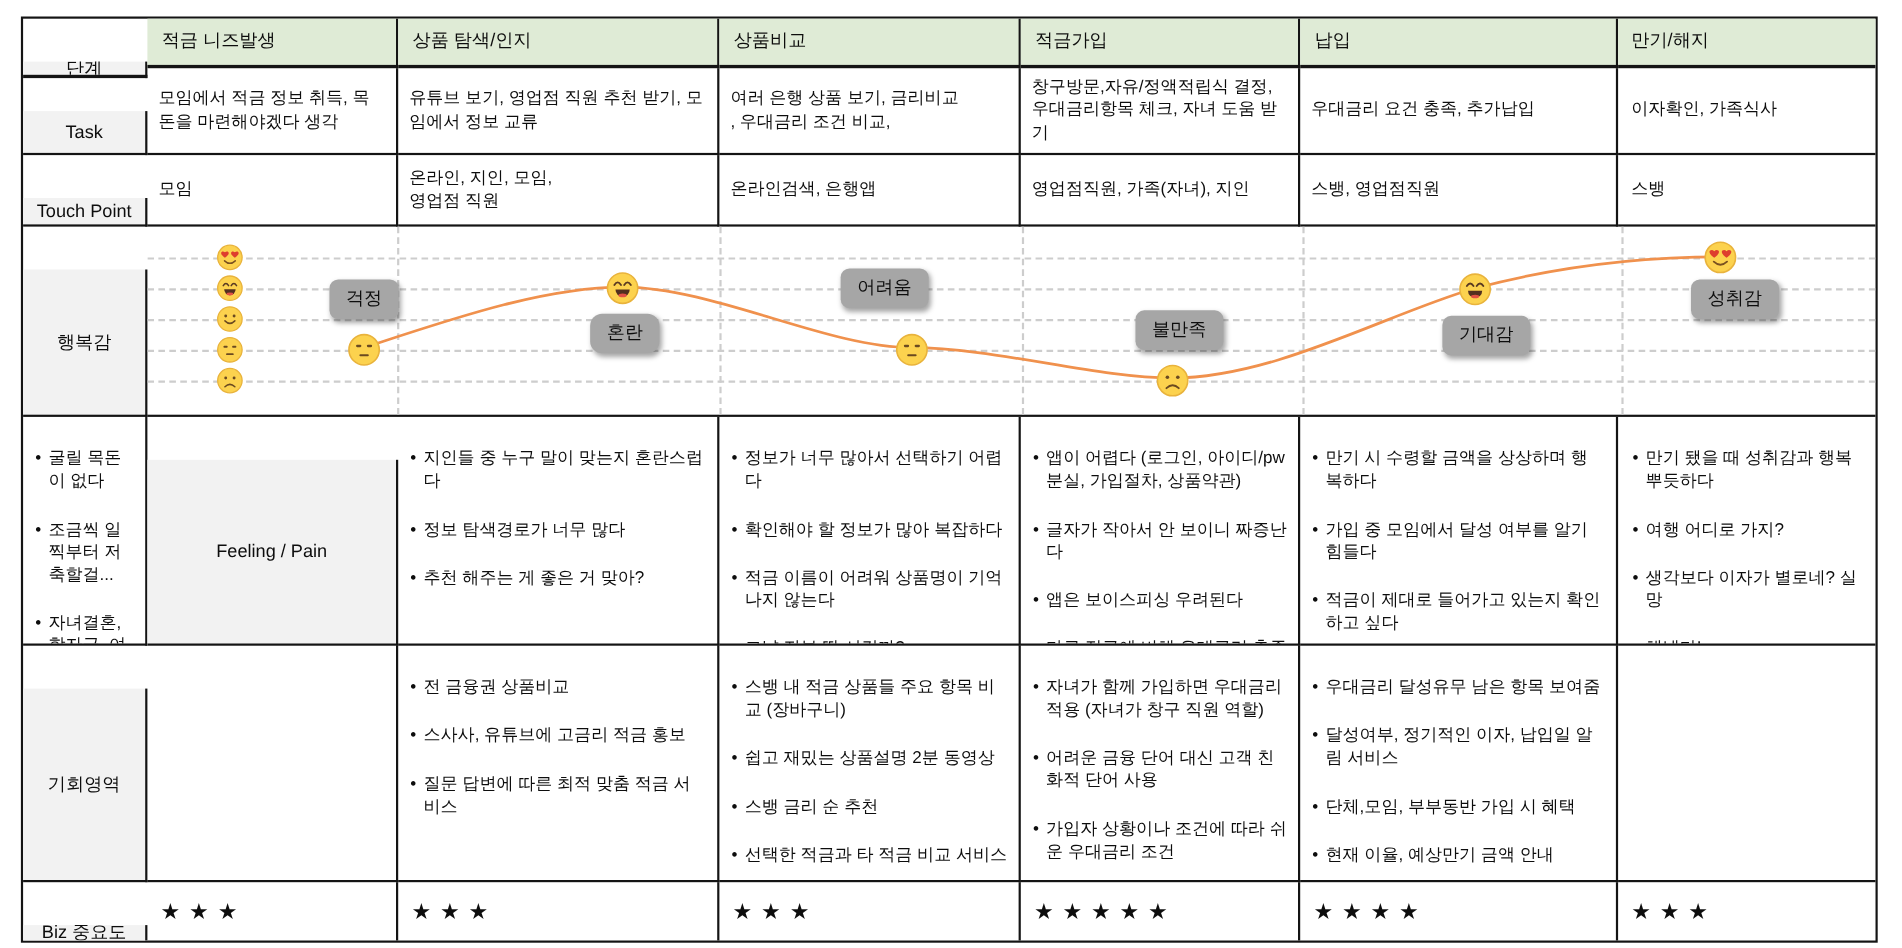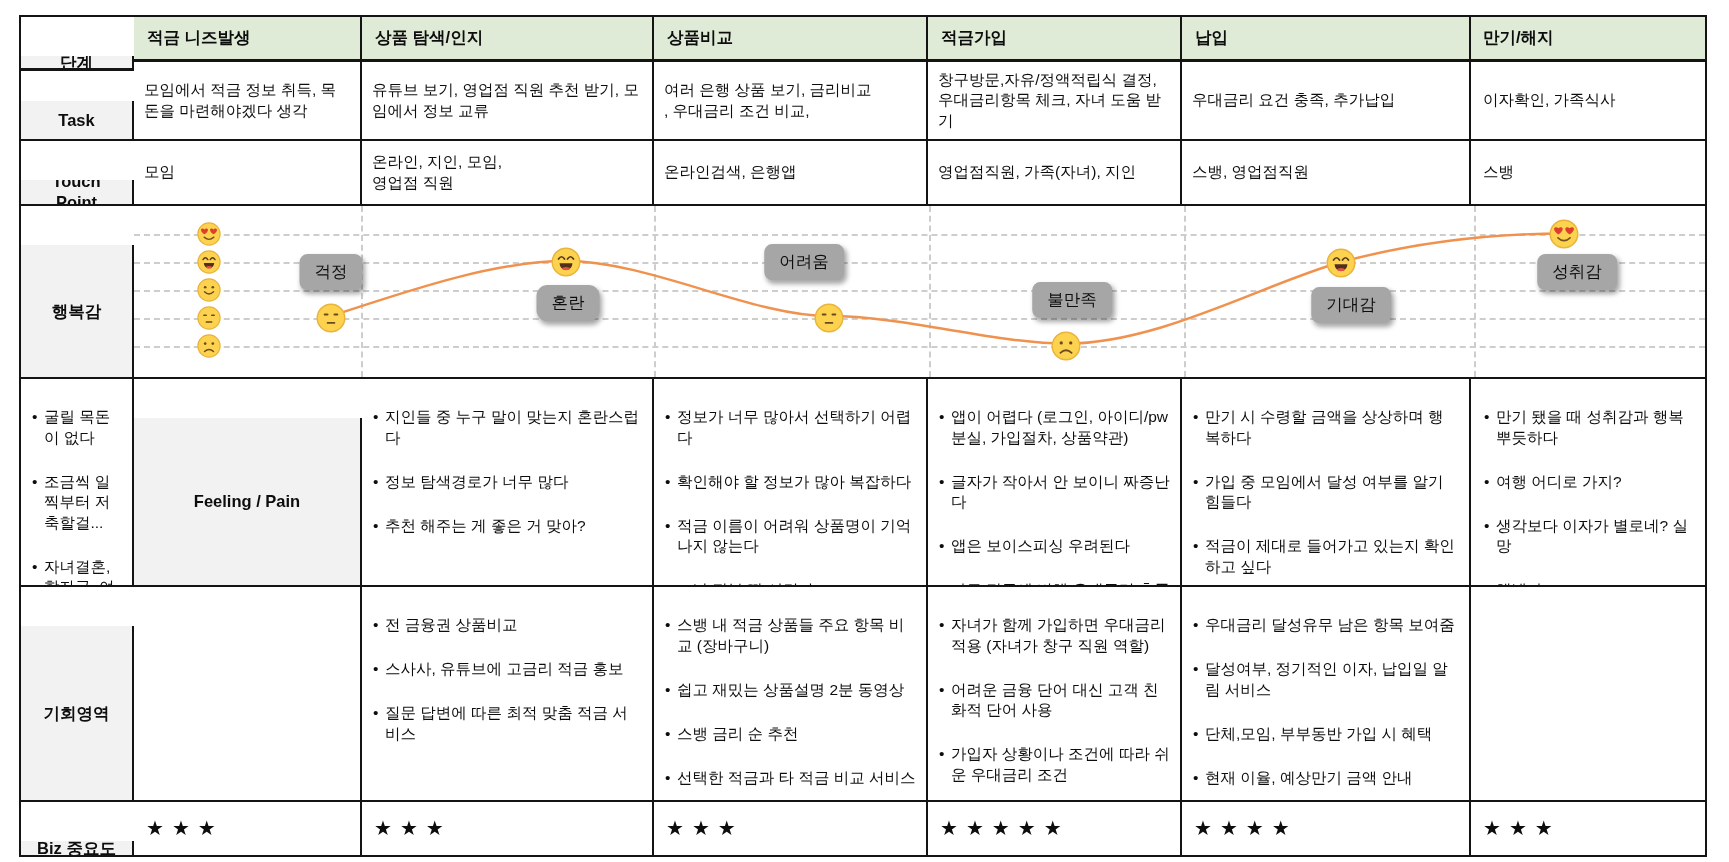--- a/index.html
+++ b/index.html
@@ -21,22 +21,22 @@
     border-bottom:2px solid #141414;
     overflow:hidden;
     display:flex;align-items:center;
     padding:6px 10px;
     font-size:15.5px;line-height:1.32;
     white-space:pre-line;
   }
   .cell.top{align-items:flex-start;}
   .cell.lastcol{border-right:none;padding-left:12px;}
   .cell.lastrow{border-bottom:none;}
-  .hdr{background:#DFEBD6;font-weight:bold;font-size:16.5px;border-bottom-width:3px;}
-  .lbl{background:#F2F2F2;font-weight:bold;font-size:16.5px;justify-content:center;text-align:center;line-height:1.25;margin-top:39px;}
+  .hdr{background:#DFEBD6;font-weight:normal;font-size:16.5px;border-bottom-width:3px;}
+  .lbl{background:#F2F2F2;font-weight:normal;font-size:16.5px;justify-content:center;text-align:center;line-height:1.25;margin-top:39px;}
   .stagehdr{padding-left:13px;}
   ul.bullets{margin:0;padding:2px 0 0 0;list-style:none;width:100%;}
   ul.bullets li{position:relative;padding-left:13px;margin:0 0 3px 0;}
   ul.bullets li::before{content:"\2022";position:absolute;left:1px;top:0;}
   .stars{font-size:20px;letter-spacing:8px;font-family:"DejaVu Sans","Liberation Sans",sans-serif;padding-left:12px;}
   
   .curve-cell{position:relative;padding:0;display:block;border-right:none;}
   .curve-area{position:absolute;inset:0;}
   .hgrid{position:absolute;left:0;width:100%;height:0;border-top:2px dashed #cdcdcd;z-index:1;}
   .vgrid{position:absolute;top:0;height:100%;width:0;border-left:2px dashed #cdcdcd;z-index:1;}

